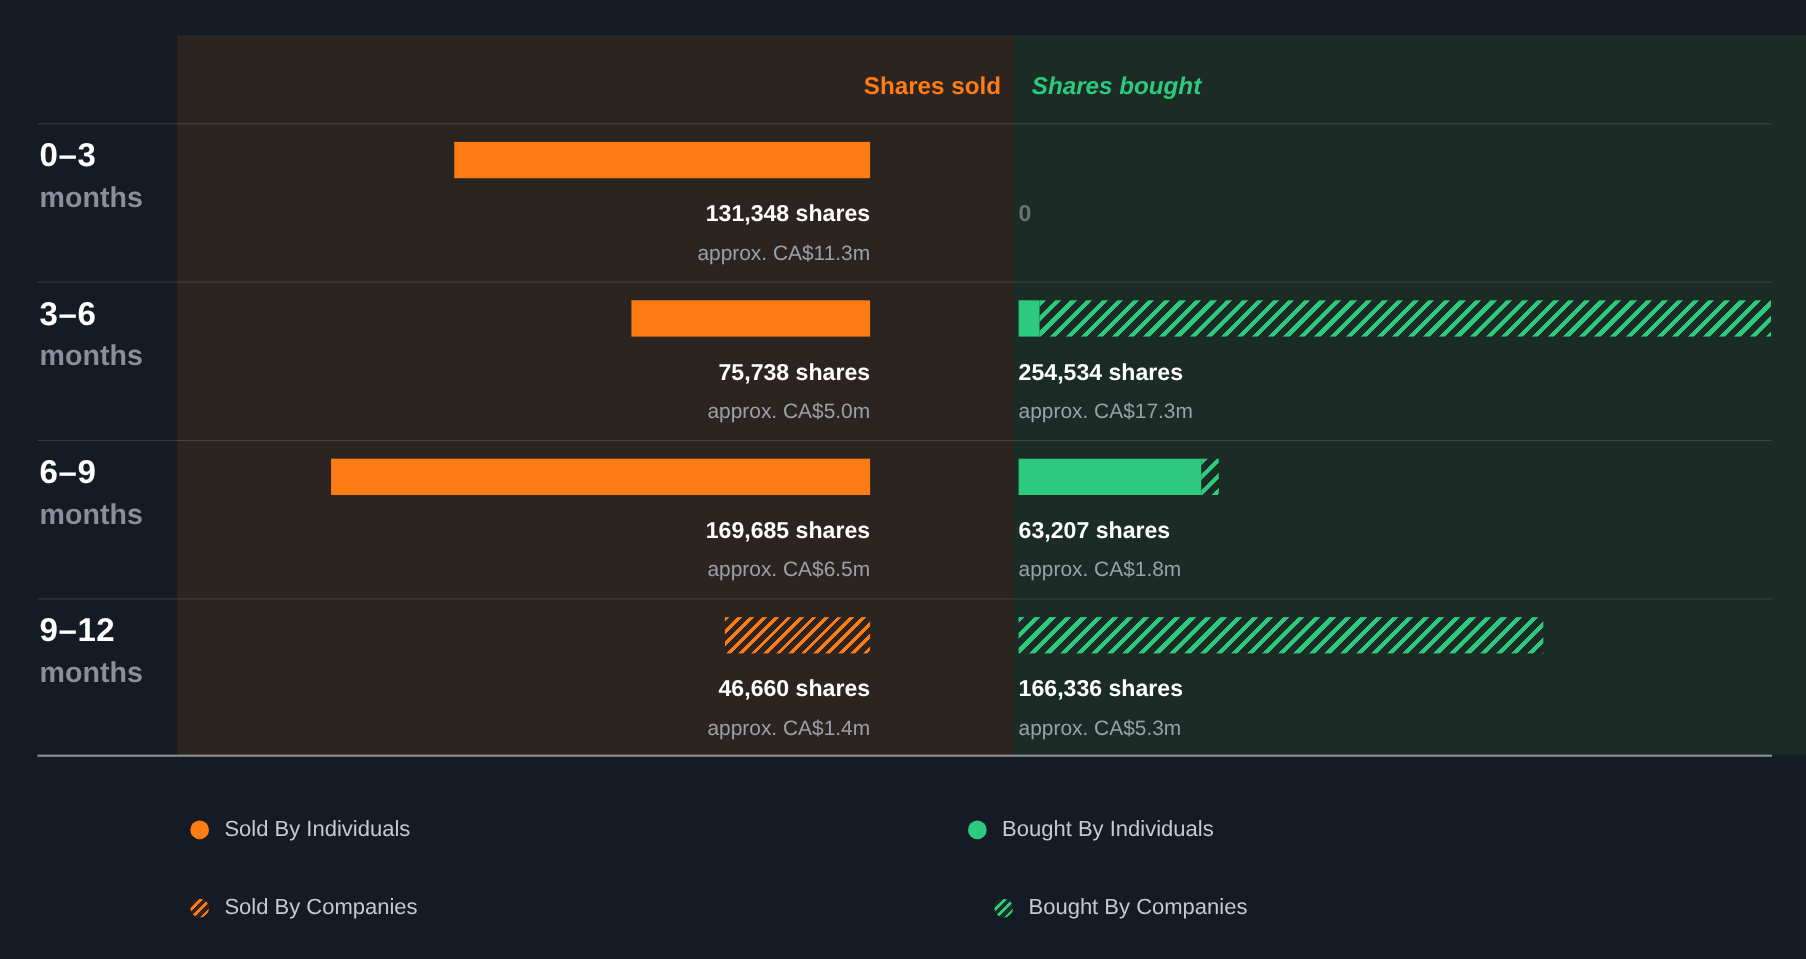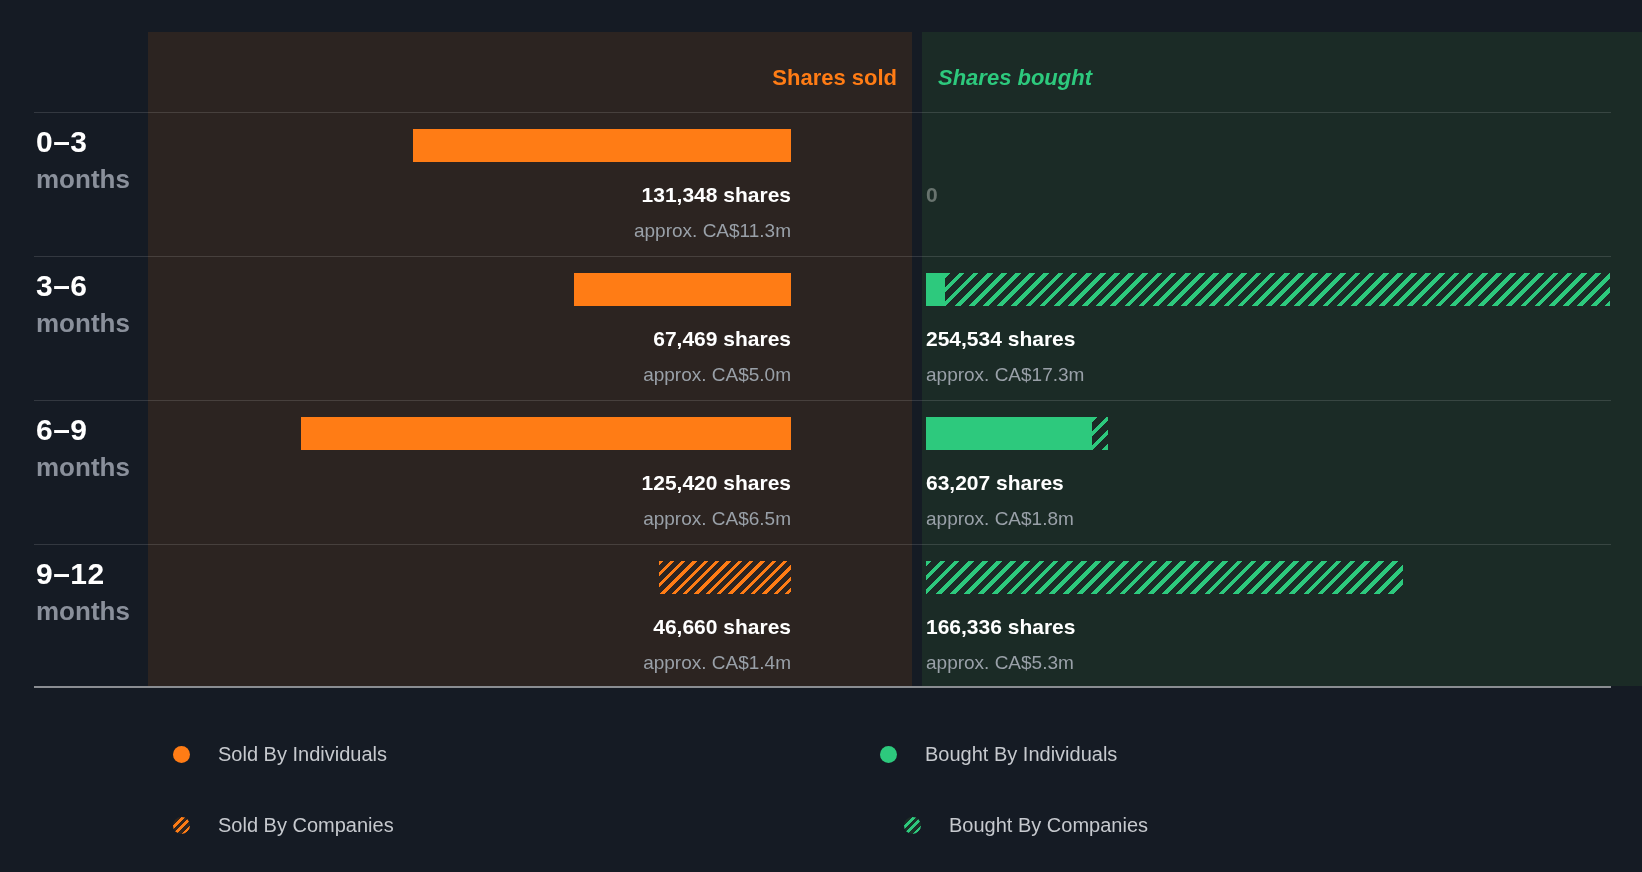--- a/index.html
+++ b/index.html
@@ -13,21 +13,21 @@
     --gray-dim:#8a909b;
     --legend-gray:#c6c9ce;
     --zero-gray:#68736e;
   }
   *{margin:0;padding:0;box-sizing:border-box;}
   body{background:var(--bg);font-family:"Liberation Sans","DejaVu Sans",sans-serif;}
   .stage{position:relative;width:1642px;height:872px;background:var(--bg);overflow:hidden;}
 
   
   .panel{position:absolute;top:32px;height:654px;}
-  .panel-sold{left:148px;width:764px;background:var(--sold-panel);}
+  .panel-sold{left:161px;width:764px;background:var(--sold-panel);}
   .panel-bought{left:922px;width:724px;background:var(--bought-panel);font-style:italic;}
   .panel-header{position:absolute;top:0;left:0;right:0;height:80px;display:flex;align-items:center;padding-top:12px;font-size:22px;font-weight:700;}
   .panel-sold .panel-header{justify-content:flex-end;padding-right:15px;color:var(--orange);}
   .panel-bought .panel-header{justify-content:flex-start;padding-left:16px;color:var(--green);}
 
   
   .gridline{position:absolute;left:34px;width:1577px;height:1px;background:rgba(255,255,255,0.13);z-index:3;}
   .baseline{position:absolute;left:34px;width:1577px;height:2px;background:rgba(255,255,255,0.5);z-index:3;}
 
   
@@ -46,21 +46,21 @@
   .green-hatch{background:repeating-linear-gradient(135deg,var(--green) 0 4px,transparent 4px 10px);}
 
   .txt{position:absolute;white-space:nowrap;line-height:26px;}
   .sold-txt{right:749px;text-align:right;}
   .bought-txt{left:926px;text-align:left;}
   .shares-val{top:70px;font-size:21px;font-weight:700;color:var(--white);}
   .approx-val{top:106px;font-size:19px;color:var(--gray);}
   .zero-val{top:70px;font-size:21px;font-weight:700;color:var(--zero-gray);}
 
   
-  .legend-item{position:absolute;display:flex;align-items:center;gap:28px;height:24px;}
+  .legend-item{position:absolute;display:flex;align-items:center;gap:14px;height:24px;}
   .legend-label{font-size:20px;color:var(--legend-gray);}
   .sw{width:17px;height:17px;border-radius:50%;flex:0 0 auto;}
   .sw-orange{background:var(--orange);}
   .sw-orange-hatch{background:repeating-linear-gradient(135deg,var(--orange) 0 2.5px,#31261f 2.5px 6px);}
   .sw-green{background:var(--green);}
   .sw-green-hatch{background:repeating-linear-gradient(135deg,var(--green) 0 2.5px,#1b2f27 2.5px 6px);}
 </style>
 </head>
 <body>
 
@@ -95,40 +95,40 @@
 
   <div class="row" style="top:256px">
     <div class="period">
       <div class="period-range">3–6</div>
       <div class="period-unit">months</div>
     </div>
     <div class="bar sold-bar">
       <div class="seg orange-solid" style="width: 217px;"></div>
 
     </div>
-    <div class="txt sold-txt shares-val">67,469 shares</div>
+    <div class="txt sold-txt shares-val">75,738 shares</div>
     <div class="txt sold-txt approx-val">approx. CA$5.0m</div>
     <div class="bar bought-bar">
       <div class="seg green-solid" style="width: 19px;"></div>
       <div class="seg green-hatch" style="width: 665px;"></div>
     </div>
     <div class="txt bought-txt shares-val">254,534 shares</div>
     <div class="txt bought-txt approx-val">approx. CA$17.3m</div>
   </div>
 
   <div class="row" style="top:400px">
     <div class="period">
       <div class="period-range">6–9</div>
       <div class="period-unit">months</div>
     </div>
     <div class="bar sold-bar">
       <div class="seg orange-solid" style="width: 490px;"></div>
 
     </div>
-    <div class="txt sold-txt shares-val">125,420 shares</div>
+    <div class="txt sold-txt shares-val">169,685 shares</div>
     <div class="txt sold-txt approx-val">approx. CA$6.5m</div>
     <div class="bar bought-bar">
       <div class="seg green-solid" style="width: 166px;"></div>
       <div class="seg green-hatch" style="width: 16px;"></div>
     </div>
     <div class="txt bought-txt shares-val">63,207 shares</div>
     <div class="txt bought-txt approx-val">approx. CA$1.8m</div>
   </div>
 
   <div class="row" style="top:544px">

